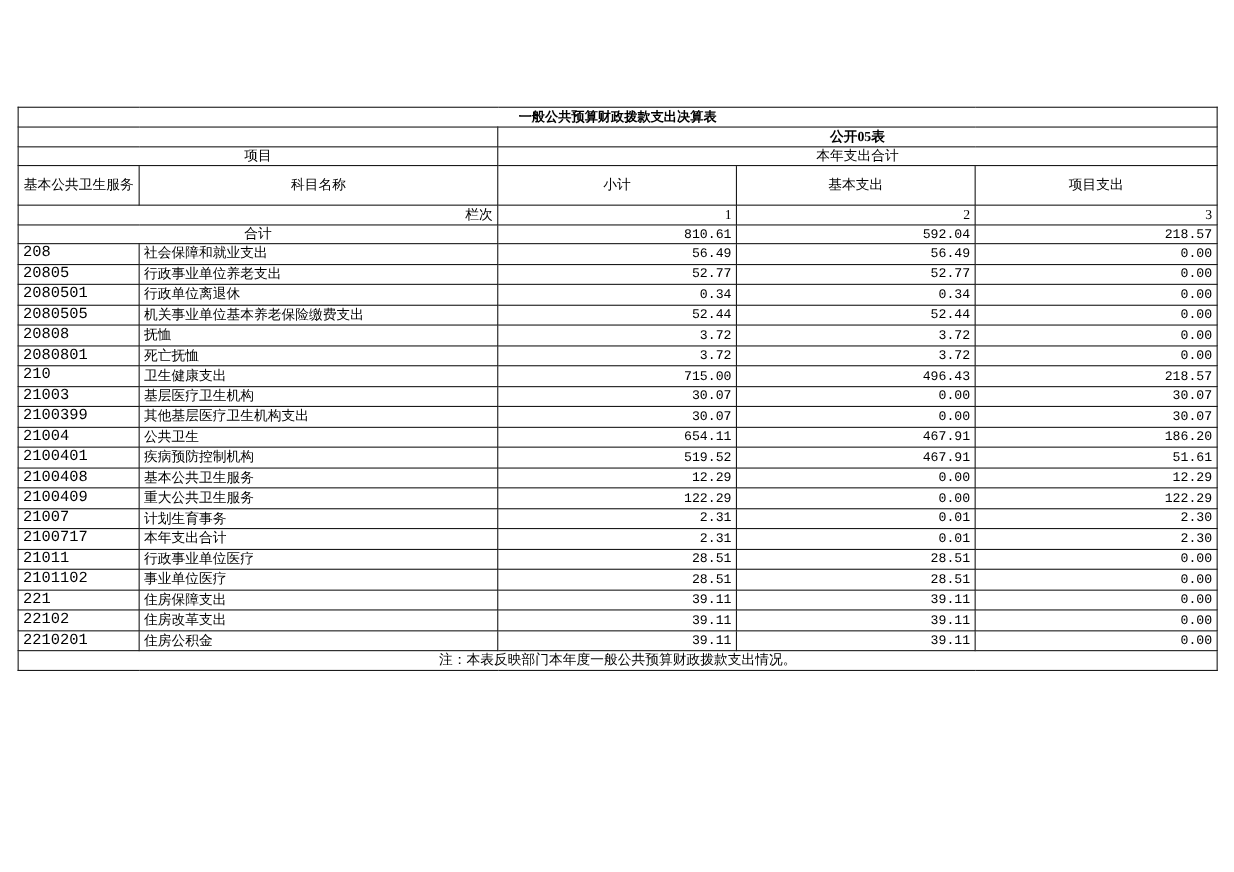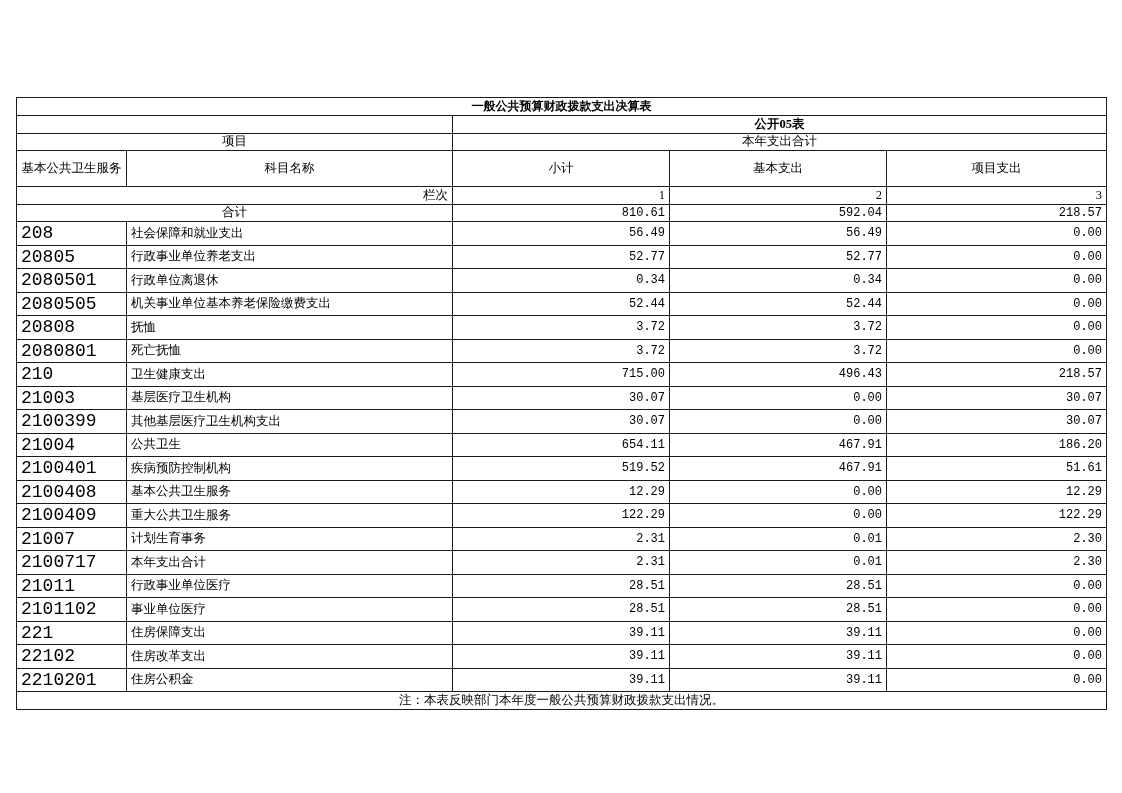--- a/index.html
+++ b/index.html
@@ -52,21 +52,21 @@
   td.num {
     text-align: right;
     padding-right: 8px;
     font-family: "Liberation Mono", "DejaVu Sans Mono", monospace;
     font-size: 12px;
   }
   td.code {
     text-align: left;
     padding-left: 5px;
     font-family: "Liberation Mono", "DejaVu Sans Mono", monospace;
-    font-size: 18px;
+    font-size: 14px;
   }
   td.code-head {
     white-space: normal;
     padding: 0 10px;
     line-height: 1.3;
   }
   td.subject-name { padding-left: 5px; }
 </style>
 </head>
 <body>

